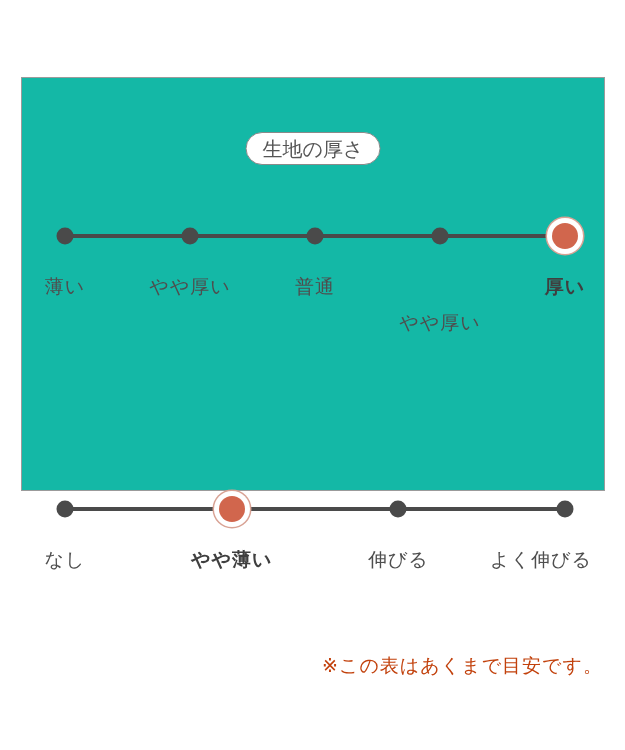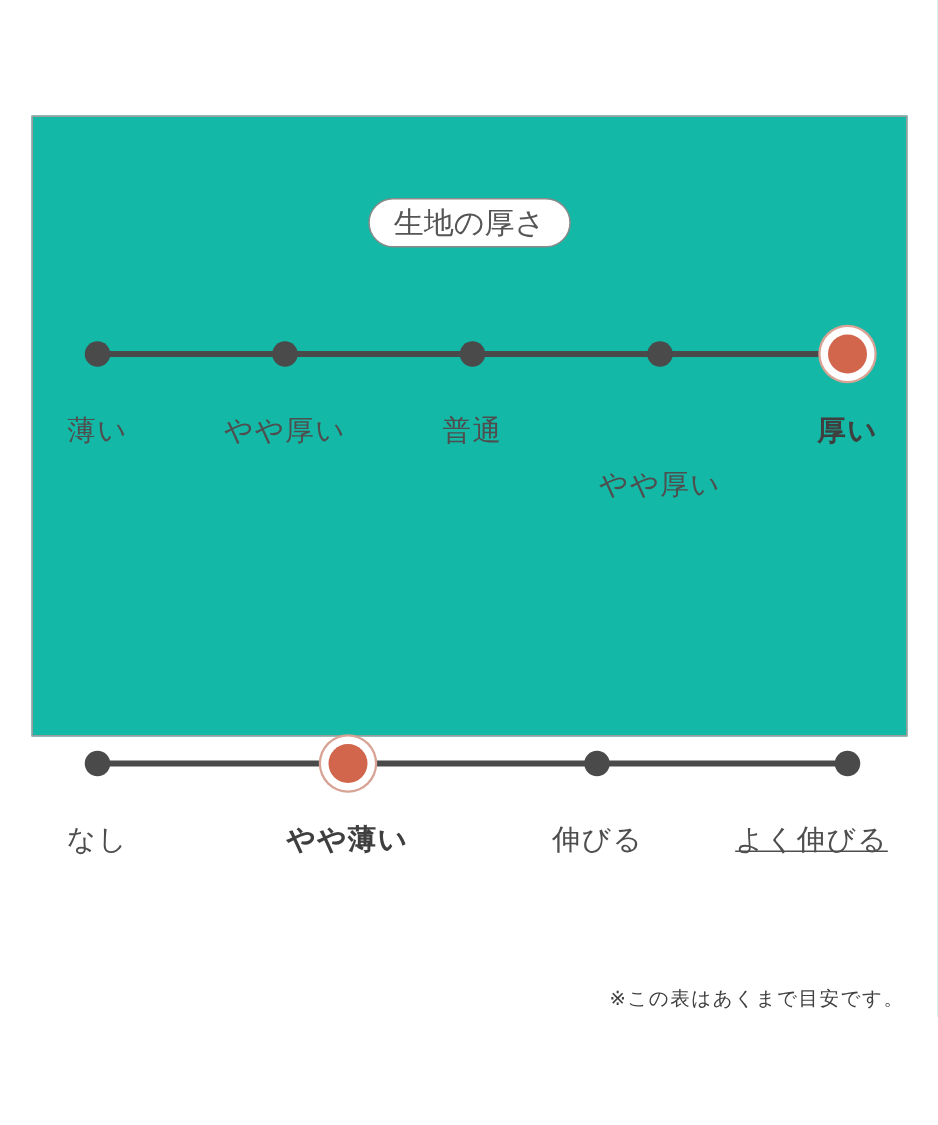--- a/index.html
+++ b/index.html
@@ -36,22 +36,22 @@
     box-shadow:0 0 0 5px #ffffff, 0 0 0 6.5px var(--accent-ring,#d8a294);
   }
   .labels { position:absolute; left:43px; width:500px; top:155px; height:0; }
   .label {
     position:absolute; top:0; transform:translate(-50%,-50%);
     font-size:19px; color:#4e4e4e; white-space:nowrap; letter-spacing:1px;
   }
   .label.selected { font-weight:700; color:#3f3f3f; }
   .s1 .label:last-child { transform:translate(calc(-50% - 24px),-50%); }
   .footnote {
-    position:absolute; right:22px; top:653px; font-size:13px; line-height:26px;
-    color:#404040; letter-spacing:1px; white-space:nowrap;
+    position:absolute; right:22px; top:653px; font-size:19px; line-height:26px;
+    color:#c2410c; letter-spacing:1px; white-space:nowrap;
   }
 </style>
 </head>
 <body>
 
 <div class="canvas">
   <div class="panel" id="spec-panel">
       <div class="scale-section s0">
     <div class="pill">
       <span>生地の厚さ</span>
@@ -77,18 +77,18 @@
       <div class="track-line"></div>
     <div class="dot" style="left: 0%;"></div>
           <div class="dot selected" style="left: 33.3333%;"></div>
           <div class="dot" style="left: 66.6667%;"></div>
           <div class="dot" style="left: 100%;"></div>
         </div>
     <div class="labels">
           <div class="label" style="left: 0%;">なし</div>
           <div class="label selected" style="left: 33.3333%;">やや薄い</div>
           <div class="label" style="left: 66.6667%;">伸びる</div>
-          <div class="label" style="left: 100%; text-decoration: underline;">よく伸びる</div>
+          <div class="label" style="left: 100%;">よく伸びる</div>
         </div>
   </div>
     </div>
   <div class="footnote">※この表はあくまで目安です。</div>
 </div>
 
 </body></html>

